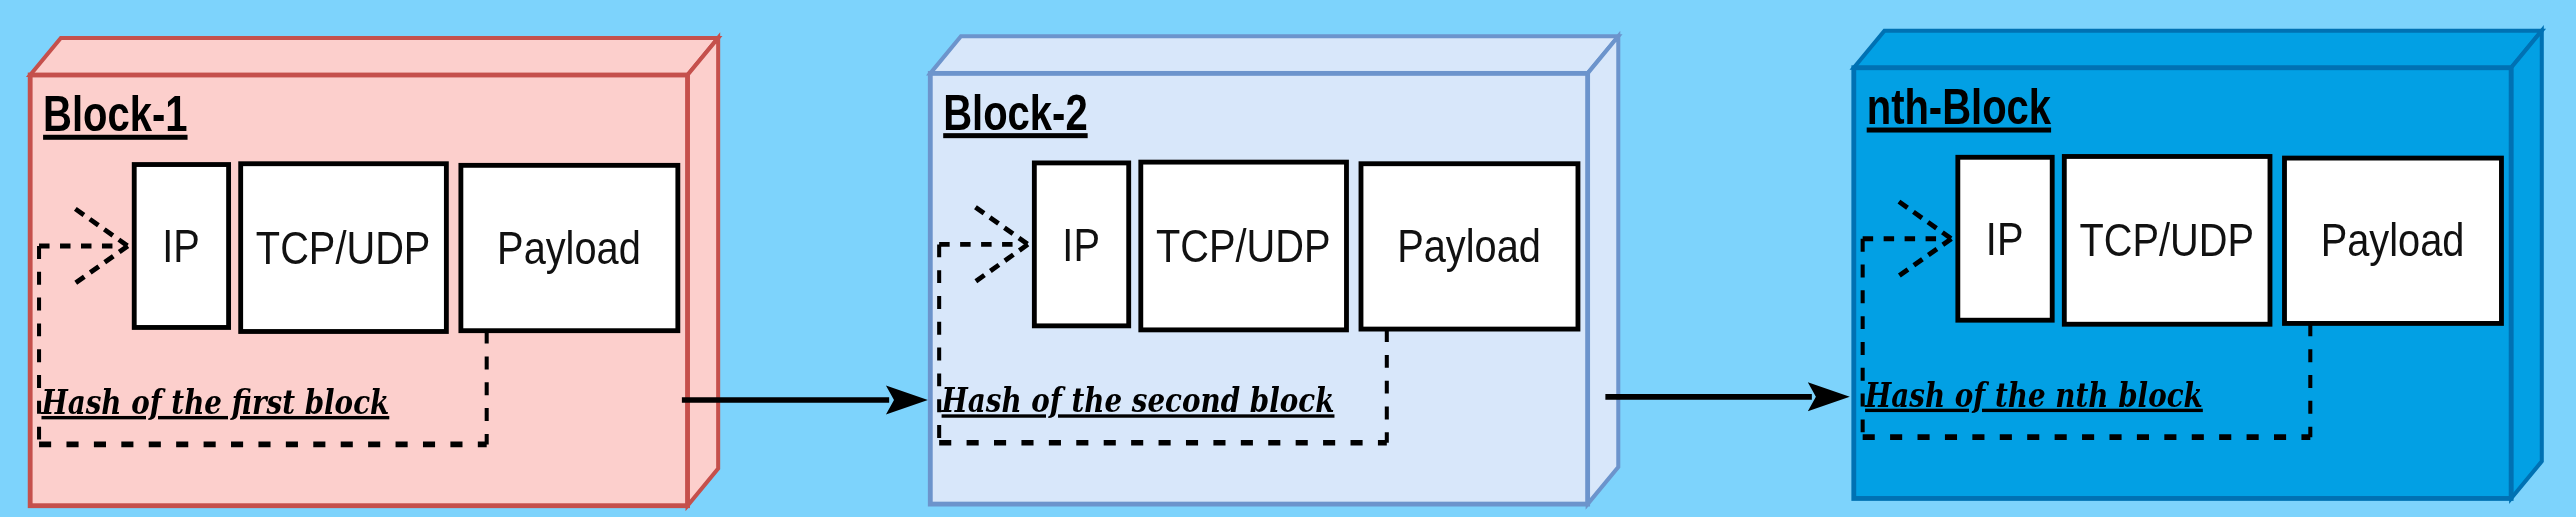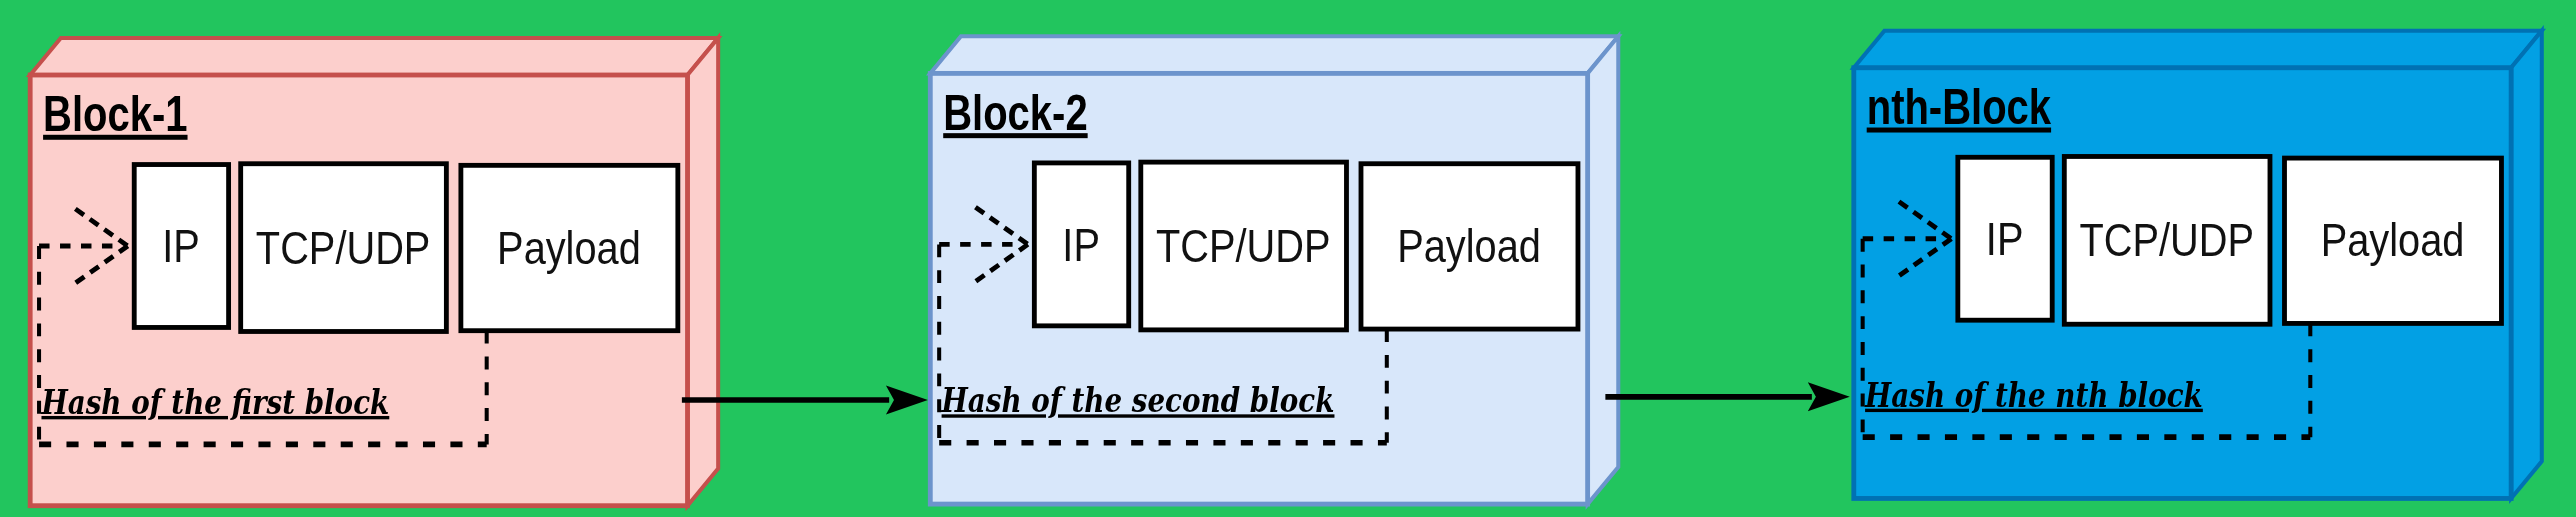--- a/index.html
+++ b/index.html
@@ -1,16 +1,16 @@
 <!DOCTYPE html>
 <html style="font-size:13px"><head>
 <meta charset="utf-8">
 <style>
   html,body{margin:0;padding:0;background:#ffffff;}
-  .canvas{width:2576px;height:517px;position:relative;background:#22c55e;overflow:hidden;}
+  .canvas{width:2576px;height:517px;position:relative;background:#7dd3fc;overflow:hidden;}
   svg{display:block;}
   .block-title{
     font-family:"Liberation Sans",sans-serif;
     font-weight:bold;
     font-size:62px;
     fill:#000000;
     text-decoration:underline;
   }
   .field-label{
     font-family:"Liberation Sans",sans-serif;

